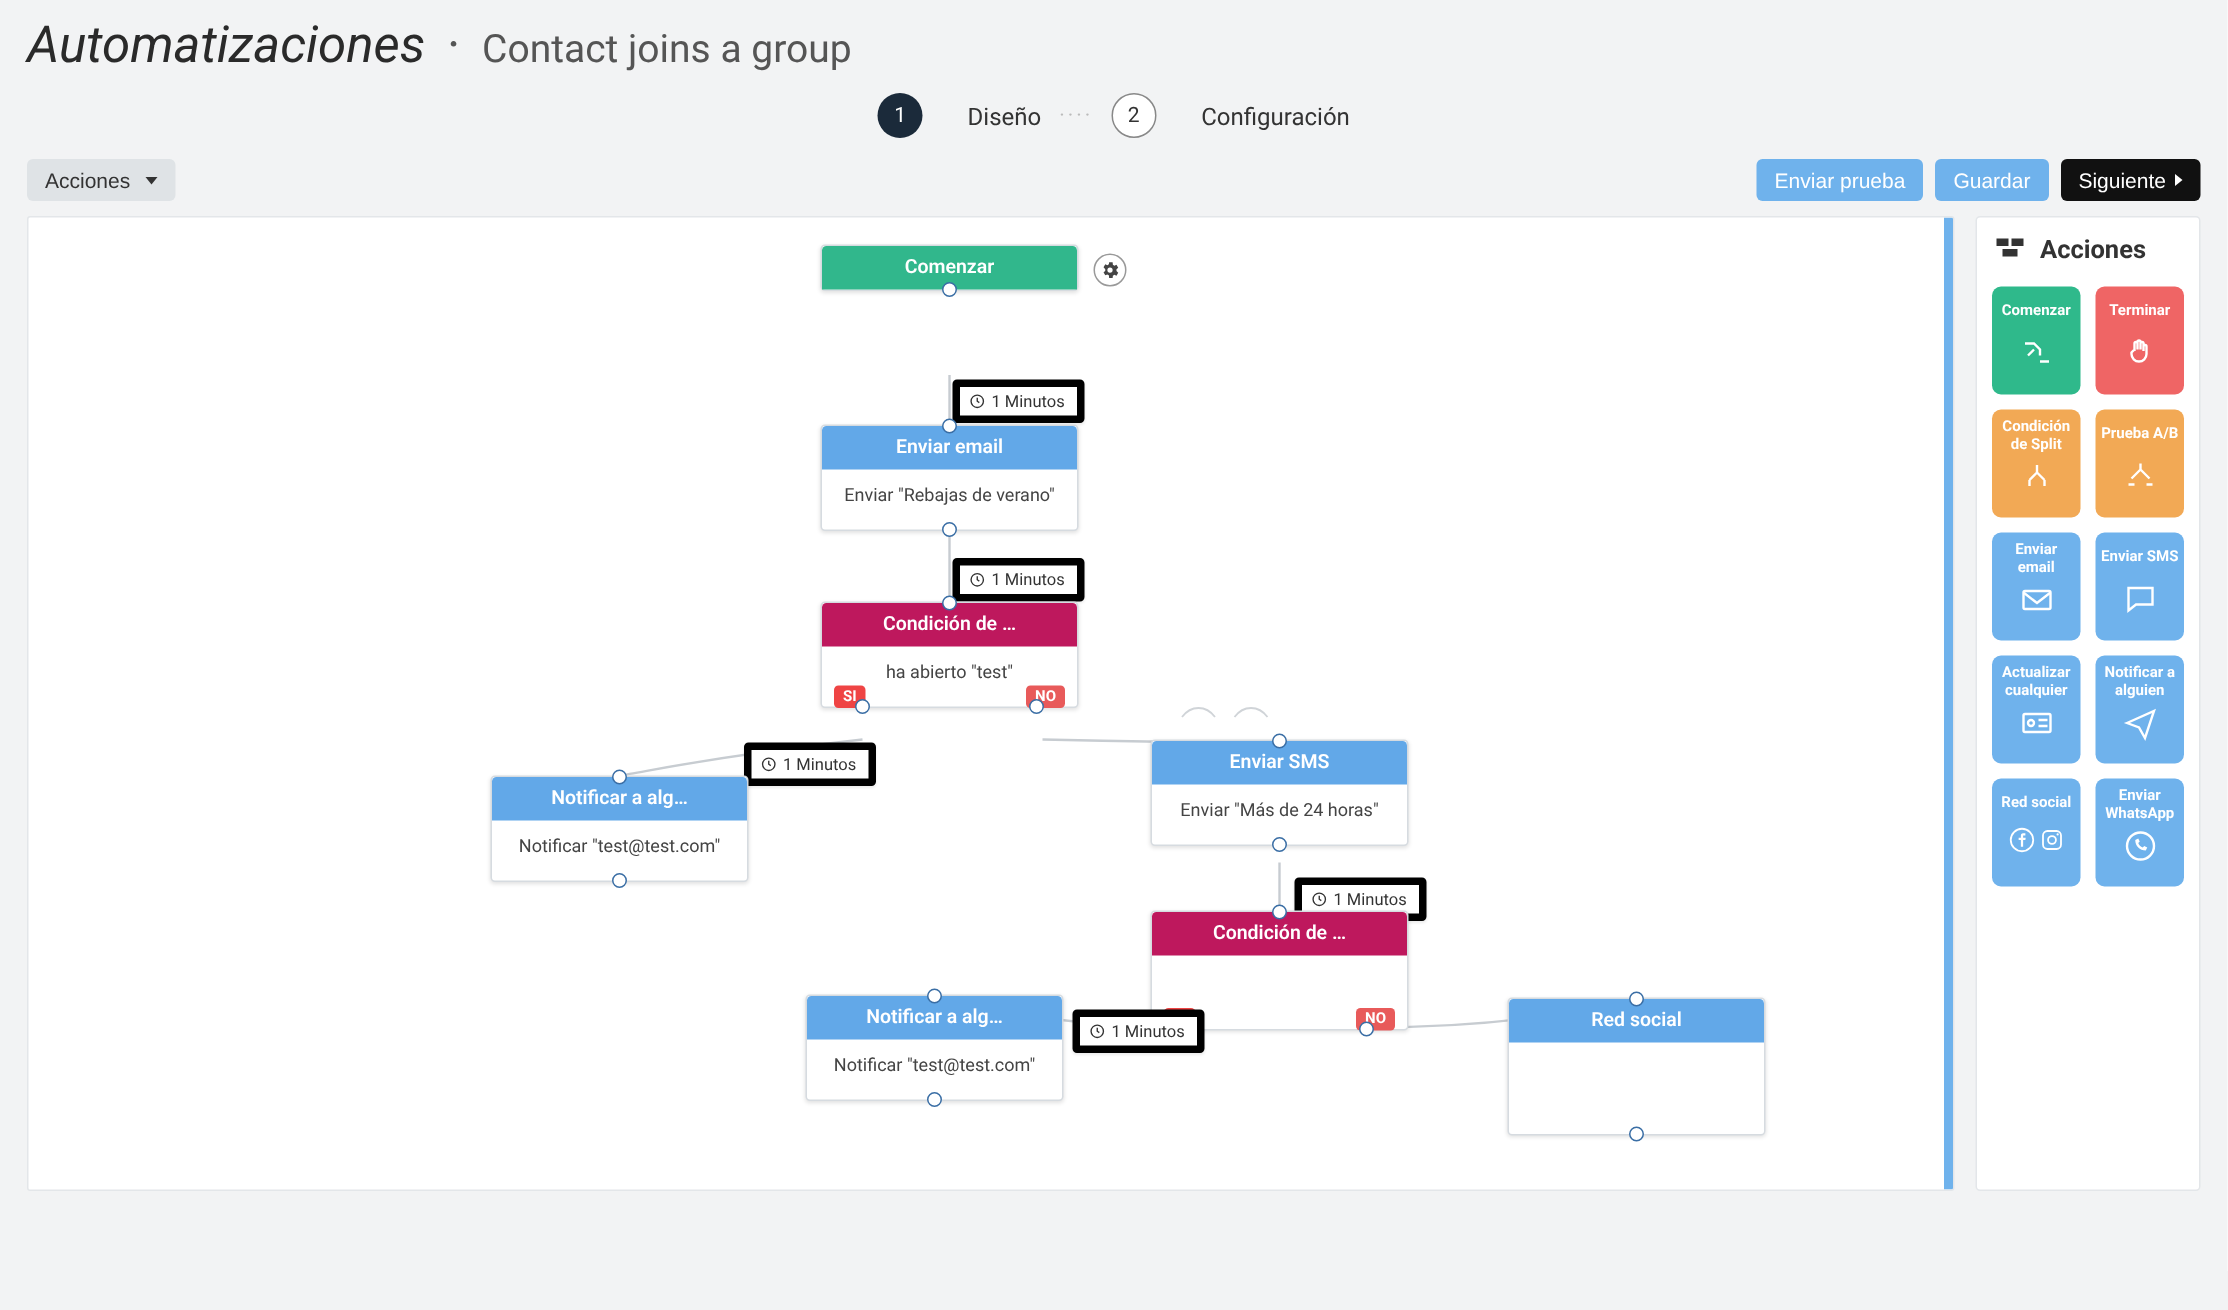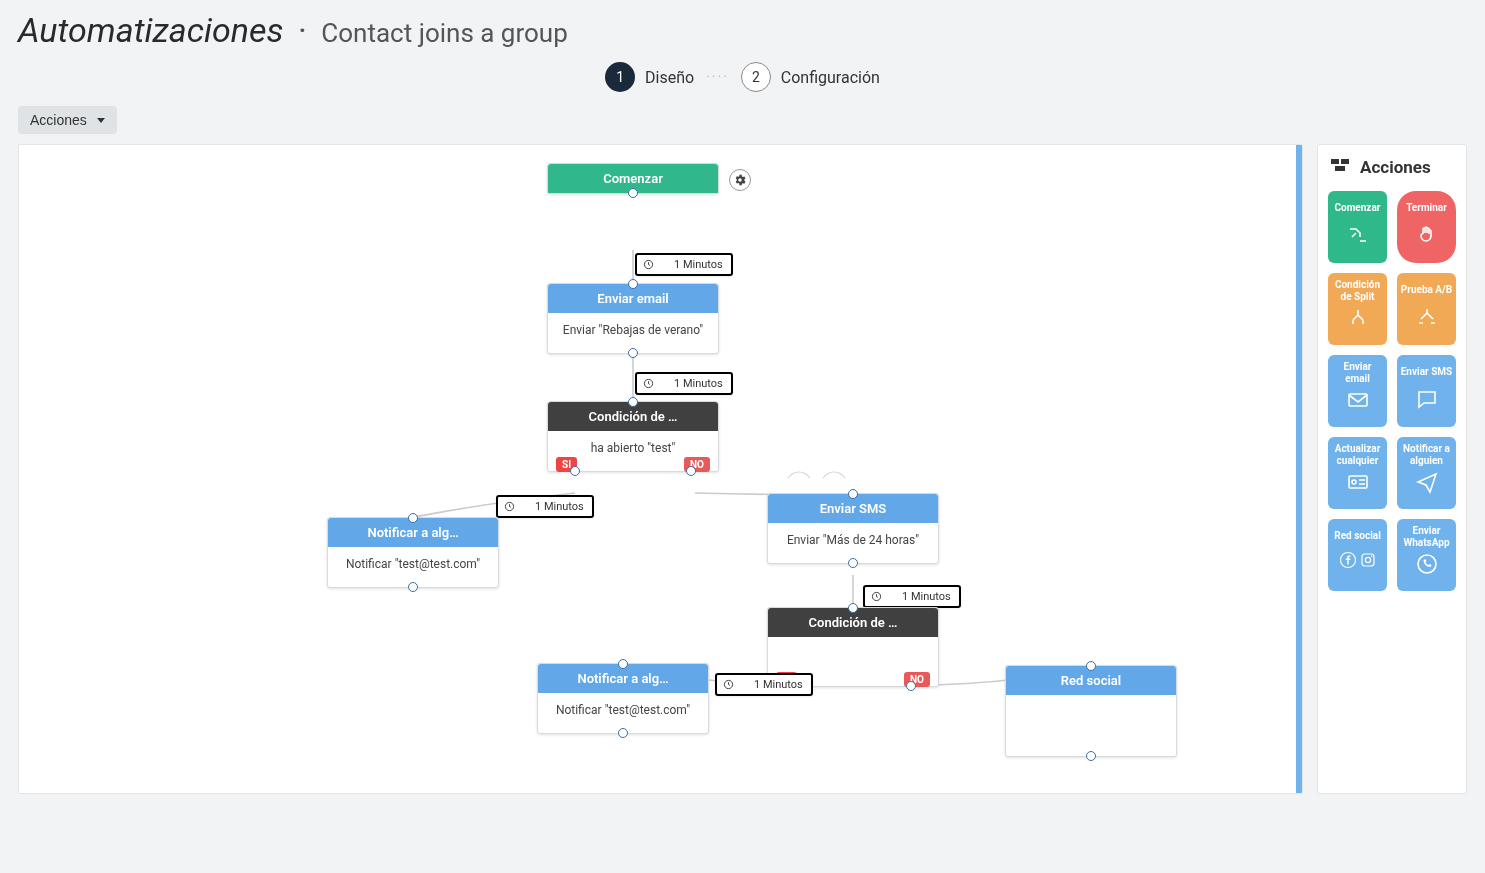--- a/index.html
+++ b/index.html
@@ -12,21 +12,21 @@
   .page-title .bold { font-weight: 400; color:#2a2a2a;font-style:italic;}
   .page-title .dot { color:#555; margin:0 6px; }
   .page-title .sub { color:#555; font-size: 26px; }
 
   
   .stepper { display:flex; justify-content:center; align-items:center; gap:12px; margin: 10px 0 14px; }
   .step { display:flex; align-items:center; gap:10px; }
   .step-circle { width:30px; height:30px; border-radius:50%; display:flex; align-items:center; justify-content:center; font-size:14px; }
   .step-circle.active { background:#1b2a3a; color:#fff; }
   .step-circle.inactive { background:#fff; border:1px solid #888; color:#333; }
-  .step-label { color:#333; font-size:16px; }
+  .step-label { color:#333; font-size:16px;margin-left:20px; }
   .dots { color:#bbb; letter-spacing:2px;}
 
   
   .toolbar { display:flex; justify-content:space-between; align-items:center; margin-bottom:10px; }
   .btn { display:inline-flex; align-items:center; gap:6px; padding:6px 12px; border-radius:4px; font-size:14px; cursor:pointer; border:none; }
   .btn-light { background:#dfe3e6; color:#333; }
   .btn-blue { background:#6fb2ec; color:#fff; }
   .btn-dark { background:#111; color:#fff; }
   .chevron { width:0; height:0; border-left:5px solid #fff; border-top:4px solid transparent; border-bottom:4px solid transparent; display:inline-block; }
   .caret { width:0; height:0; border-top:5px solid #333; border-left:4px solid transparent; border-right:4px solid transparent; display:inline-block; margin-left:4px;}
@@ -34,52 +34,52 @@
   
   .workspace { display:flex; gap:14px; }
   .canvas { position:relative; flex:1; background:#fff; border:1px solid #e3e6e9; height:650px; overflow:hidden; border-radius:2px; }
   .canvas::after { content:""; position:absolute; right:0; top:0; bottom:0; width:6px; background:#6fb2ec; }
 
   
   .node { position:absolute; width:172px; background:#fff; border:1px solid #d6dbe0; border-radius:3px; box-shadow:0 1px 3px rgba(0,0,0,0.12); }
   .node-header { color:#fff; text-align:center; font-weight:600; font-size:13px; padding:7px 4px; border-radius:3px 3px 0 0; white-space:nowrap; overflow:hidden; text-overflow:ellipsis; }
   .hdr-green { background:#31b78c; }
   .hdr-blue { background:#62a8e8; }
-  .hdr-orange { background:#404040; }
+  .hdr-orange { background:#be185d; }
   .node-body { padding:10px 8px; font-size:12px; color:#444; text-align:center; min-height:40px; }
   .port { position:absolute; width:10px; height:10px; border:1px solid #3a6ea5; border-radius:50%; background:#fff; }
   .port.top { top:-5px; left:50%; transform:translateX(-50%); }
   .port.bottom { bottom:-5px; left:50%; transform:translateX(-50%); }
   .port.bottom-left { bottom:-5px; left:22px; }
   .port.bottom-right { bottom:-5px; right:22px; }
 
   .badge { position:absolute; font-size:10px; font-weight:700; color:#fff; padding:2px 6px; border-radius:3px; }
   .badge-si { background:#ef4444; }
   .badge-no { background:#e85a5a; }
 
   .gear-btn { position:absolute; width:22px; height:22px; border-radius:50%; background:#fff; border:1px solid #999; display:flex; align-items:center; justify-content:center; cursor:pointer; }
   .gear-btn svg { width:14px; height:14px; fill:#444; }
 
-  .delay { position:absolute; background:#fff; border:2px solid #000000; border-radius:3px; padding:3px 8px 3px 6px; font-size:11px; color:#333; display:flex; align-items:center; gap:20px; box-shadow:0 1px 2px rgba(0,0,0,0.08);}
+  .delay { position:absolute; background:#fff; border:5px solid #000000; border-radius:3px; padding:3px 8px 3px 6px; font-size:11px; color:#333; display:flex; align-items:center; gap:4px; box-shadow:0 1px 2px rgba(0,0,0,0.08);}
   .delay svg { width:11px; height:11px; }
 
   
   svg.connectors { position:absolute; inset:0; width:100%; height:100%; pointer-events:none; }
   svg.connectors path { fill:none; stroke:#c7ccd1; stroke-width:1.6; }
   svg.connectors path.decor { stroke:#d0d4d8; stroke-width:1.2; }
 
   
   .palette { width:150px; background:#fff; border:1px solid #e3e6e9; border-radius:3px; padding:10px; }
   .palette-header { display:flex; align-items:center; gap:8px; font-weight:700; font-size:17px; color:#333; margin-bottom:12px; }
   .pal-grid { display:grid; grid-template-columns:1fr 1fr; gap:10px; }
   .pal-item { border-radius:6px; height:72px; display:flex; flex-direction:column; align-items:center; justify-content:flex-start; padding:6px 2px; color:#fff; cursor:grab; }
   .pal-item .pal-label { font-size:10px; font-weight:700; text-align:center; line-height:1.15; min-height:22px; display:flex; align-items:center;}
   .pal-item .pal-icon { margin-top:4px; }
   .pal-green { background:#2fb98b; }
-  .pal-red { background:#ef6565;border-radius:19px; }
+  .pal-red { background:#ef6565; }
   .pal-orange { background:#f2a955; }
   .pal-blue { background:#6fb2ec; }
 
   
   .ico { width:24px; height:24px; }
 </style>
 </head>
 <body>
 
 <div class="page">
@@ -100,20 +100,28 @@
       <div class="step-circle inactive">2</div>
       <div class="step-label">Configuración</div>
     </div>
   </div>
 
   <div class="toolbar">
     <button class="btn btn-light">
       <span>Acciones</span>
       <span class="caret"></span>
     </button>
+    <div style="display:flex; gap:8px;">
+      <button class="btn btn-blue">Enviar prueba</button>
+      <button class="btn btn-blue">Guardar</button>
+      <button class="btn btn-dark">
+        <span>Siguiente</span>
+        <span class="chevron"></span>
+      </button>
+    </div>
   </div>
 
   <div class="workspace">
     <div class="canvas">
 
       <svg class="connectors">
 
         <path d="M614,105 L614,140"></path>
 
         <path d="M614,209 L614,256"></path>

